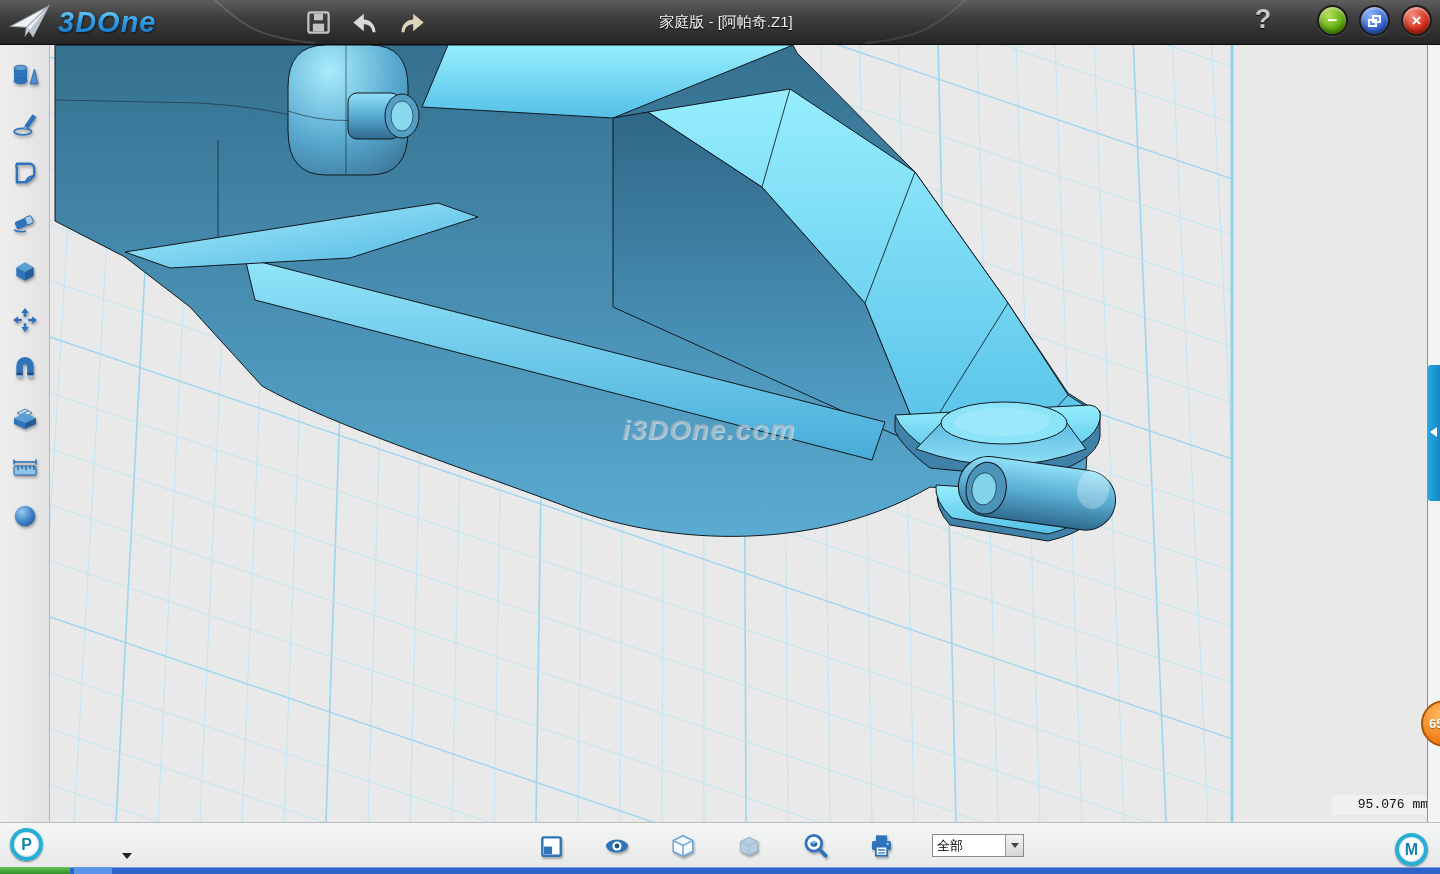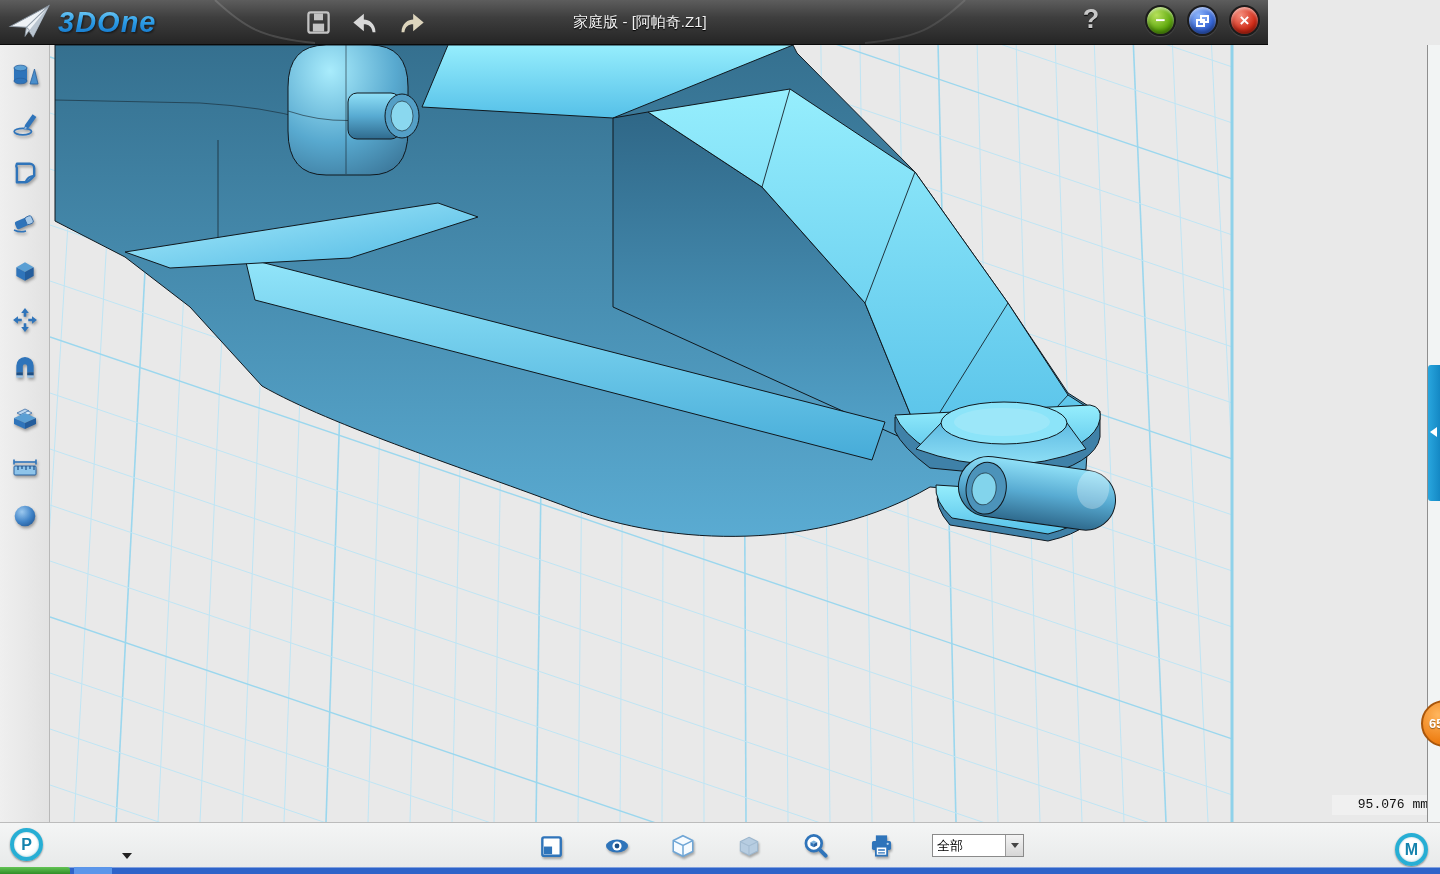--- a/index.html
+++ b/index.html
@@ -1,21 +1,21 @@
 <!DOCTYPE html>
 <html><head>
 <meta charset="utf-8">
 <style>
   * { margin:0; padding:0; box-sizing:border-box; }
   html,body { width:1440px; height:874px; overflow:hidden; background:#000;
               font-family:"Liberation Sans", sans-serif; }
   .app { position:relative; width:1440px; height:874px; background:#e9e9e9; overflow:hidden; }
 
   
-  .titlebar { position:absolute; left:0; top:0; width:1268px; height:45px;
+  .titlebar { position:absolute; left:0; top:0; width:1440px; height:45px;
     background:linear-gradient(180deg,#5d5d5d 0%,#3e3e3e 40%,#252525 100%);
     border-bottom:1px solid #0a0a0a; z-index:50;padding-left:24px; }
   .titlebar svg.deco { position:absolute; left:0; top:0; }
   .logo { position:absolute; left:8px; top:4px; display:flex; align-items:center; gap:6px; }
   .logo-text { font-size:29px; font-weight:900; font-style:italic; letter-spacing:1px;
     background:linear-gradient(180deg,#8edcf9 0%,#2f9fe8 45%,#0d6cc2 100%);
     -webkit-background-clip:text; background-clip:text; color:transparent;
     filter:drop-shadow(1px 1px 1px rgba(0,0,0,.6)); }
   .tb-tools { position:absolute; left:303px; top:0; height:45px; display:flex; align-items:center; gap:17px; }
   .tb-btn { width:30px; height:30px; display:flex; align-items:center; justify-content:center; cursor:pointer; }
@@ -390,20 +390,21 @@
 
         <g transform="rotate(8 985 448)">
           <rect x="908" y="418" width="158" height="60" rx="30" fill="url(#gBarrel)"></rect>
           <ellipse cx="936" cy="450" rx="20" ry="26" fill="#4c93ba"></ellipse>
           <ellipse cx="934" cy="451" rx="12" ry="16" fill="#82d4ec" stroke-opacity=".6"></ellipse>
           <ellipse cx="1042" cy="436" rx="16" ry="20" fill="rgba(255,255,255,.28)" stroke="none"></ellipse>
         </g>
       </g>
     </svg>
 
+    <div class="watermark">i3DOne.com</div>
     <div class="dim-readout">95.076 mm</div>
 
     <div class="right-strip"></div>
     <div class="panel-tab">
       <span class="arr"></span>
     </div>
     <div class="badge-65">65</div>
   </div>
 
   <footer class="statusbar">

